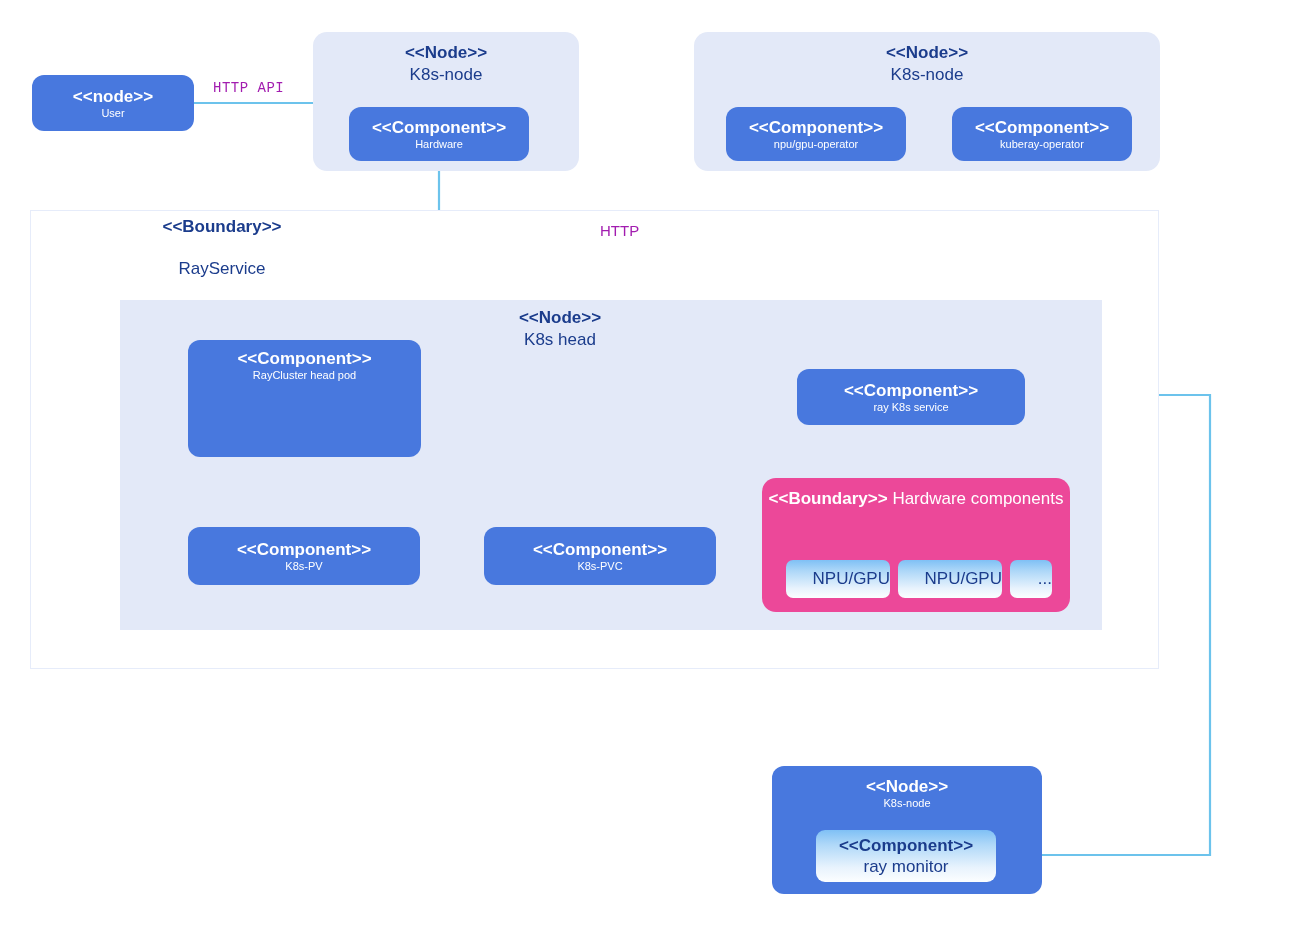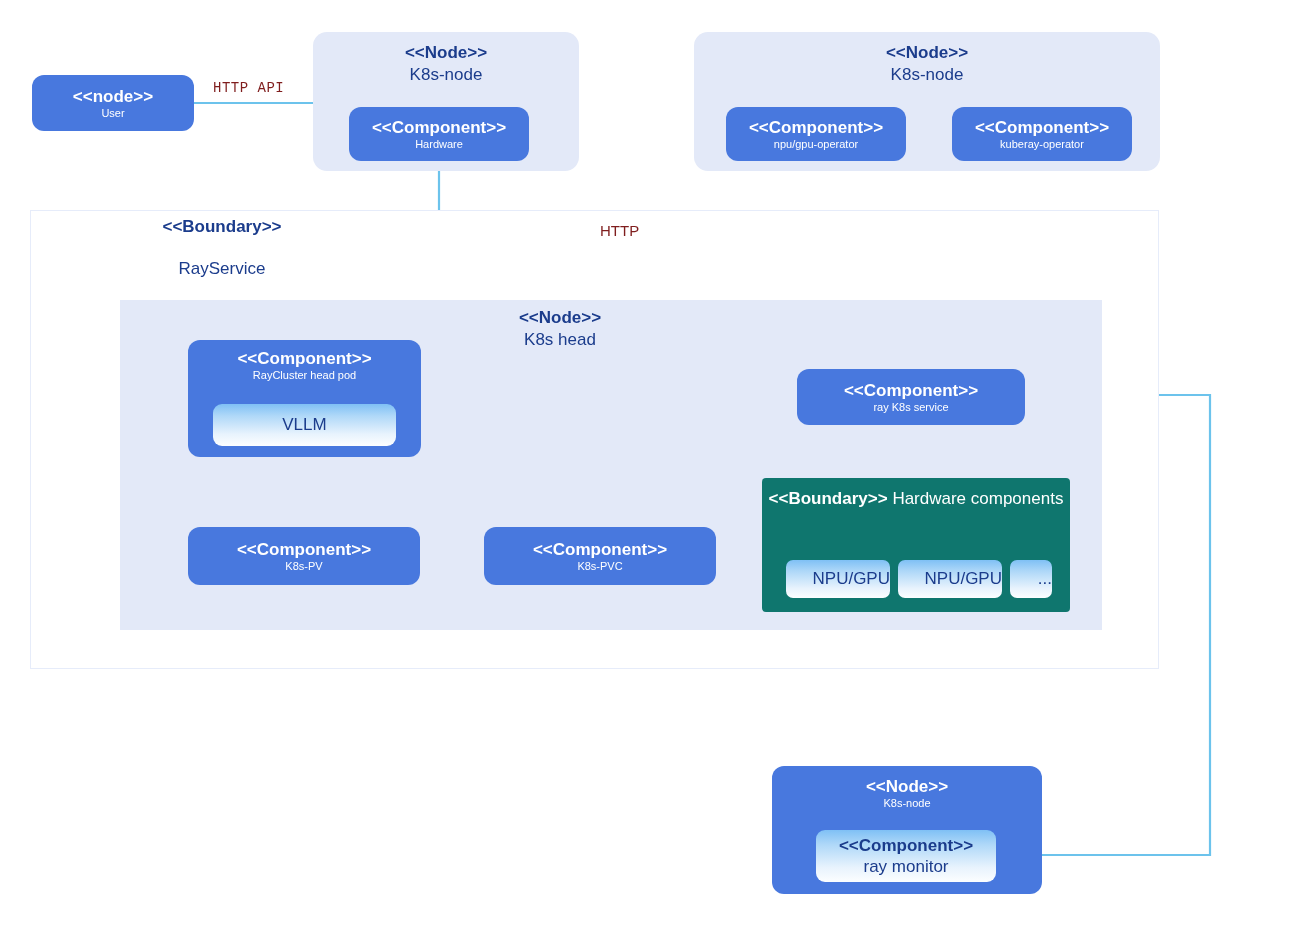--- a/index.html
+++ b/index.html
@@ -108,22 +108,22 @@
     line-height: 1.25;
   }
   .glass-box .stereo {
     font-weight: bold;
     font-size: 17px;
   }
   .glass-box .nm { font-size: 17px; }
 
   .hw-boundary {
     position: absolute;
-    background: #0f766e;
-    border-radius: 4px;
+    background: #ec4899;
+    border-radius: 14px;
   }
   .hw-boundary .hw-title {
     position: absolute;
     left: 0; right: 0;
     top: 10px;
     text-align: center;
     color: #ffffff;
     font-size: 17px;
     line-height: 1.3;
   }
@@ -134,21 +134,21 @@
     border-radius: 7px;
     color: #1B3C8C;
     font-size: 17px;
     display: flex;
     align-items: center;
     justify-content: flex-end;
   }
 
   .wire-label {
     position: absolute;
-    color: #7f1d1d;
+    color: #a21caf;
     font-size: 15px;
     white-space: nowrap;
   }
   .wire-label.mono {
     font-family: "Liberation Mono", "DejaVu Sans Mono", monospace;
     font-size: 14px;
     letter-spacing: 0.5px;
   }
 </style>
 </head>
@@ -216,23 +216,20 @@
   <div class="inner-panel" style="left:120px; top:300px; width:982px; height:330px;">
     <div class="hdr" style="left:330px; width:220px; top:7px;">
       <span class="stereo">&lt;&lt;Node&gt;&gt;</span>
       <span class="nm">K8s head</span>
     </div>
   </div>
 
   <div class="comp-box" style="left:188px; top:340px; width:233px; height:117px; justify-content:flex-start; padding-top:8px; box-sizing:border-box;">
     <span class="stereo">&lt;&lt;Component&gt;&gt;</span>
     <span class="nm">RayCluster head pod</span>
-    <div class="glass-box" style="left:25px; top:64px; width:183px; height:42px;">
-      <span class="nm">VLLM</span>
-    </div>
   </div>
 
   <div class="comp-box" style="left:797px; top:369px; width:228px; height:56px;">
     <span class="stereo">&lt;&lt;Component&gt;&gt;</span>
     <span class="nm">ray K8s service</span>
   </div>
 
   <div class="comp-box" style="left:188px; top:527px; width:232px; height:58px;">
     <span class="stereo">&lt;&lt;Component&gt;&gt;</span>
     <span class="nm">K8s-PV</span>

